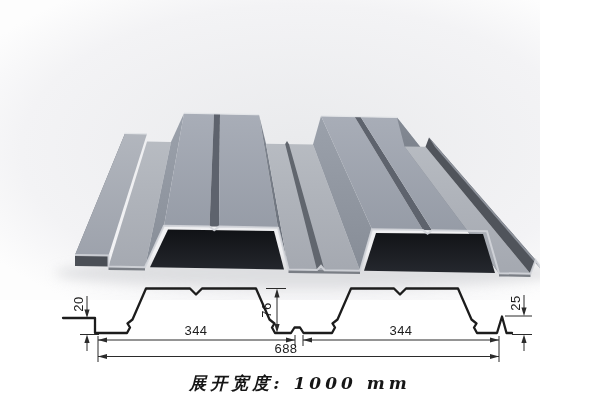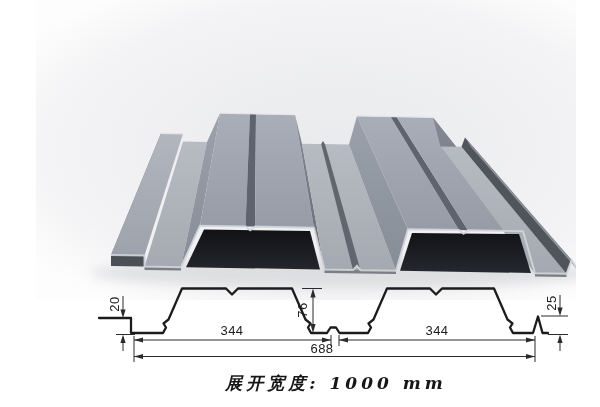--- a/index.html
+++ b/index.html
@@ -1,18 +1,18 @@
 <!DOCTYPE html>
 <html><head>
 <meta charset="utf-8">
 <style>
   html,body{margin:0;padding:0;background:#ffffff;}
   .stage{
     position:relative;width:540px;height:407px;background:#ffffff;
-    overflow:hidden;font-family:"Liberation Sans",sans-serif;margin-left:36px;
+    overflow:hidden;font-family:"Liberation Sans",sans-serif;
   }
   .stage svg{position:absolute;left:0;top:0;}
   .lbl{
     position:absolute;transform:translate(-50%,-50%);
     font:13px "Liberation Sans",sans-serif;color:#1d1d1d;
     white-space:nowrap;letter-spacing:.5px;
   }
   .lbl.rot{transform:translate(-50%,-50%) rotate(-90deg);}
   .caption{
     position:absolute;transform:translate(-50%,-50%);

